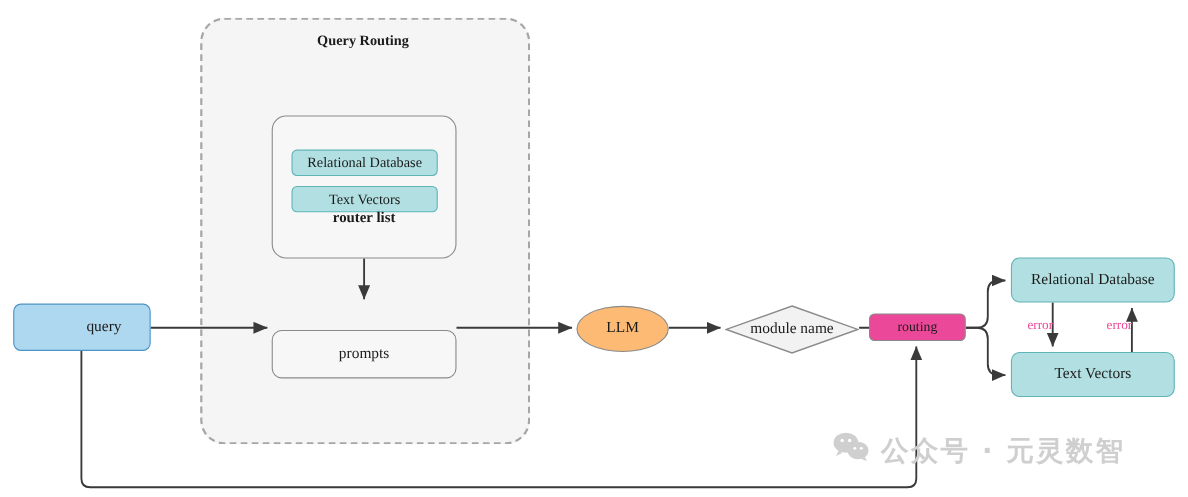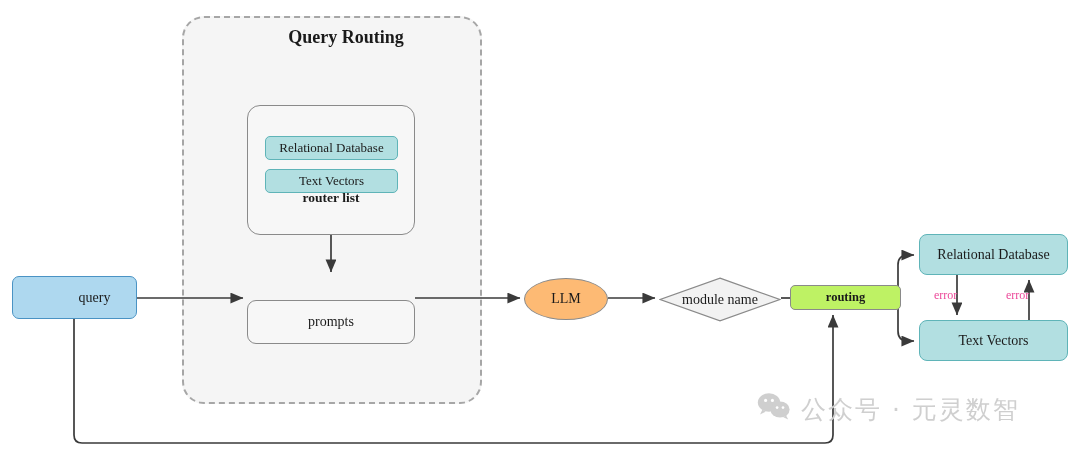--- a/index.html
+++ b/index.html
@@ -7,22 +7,22 @@
        font-family:"Liberation Serif","DejaVu Serif",serif;}
   #canvas{position:relative;width:1080px;height:452px;background:#fff;}
   svg#wires{position:absolute;left:0;top:0;width:1080px;height:452px;pointer-events:none;}
 
   .node{position:absolute;box-sizing:border-box;display:flex;align-items:center;
         justify-content:center;text-align:center;color:#1a1a1a;}
 
   
   .group-box{position:absolute;left:182px;top:16px;width:296px;height:384px;
              background:#f5f5f5;border:2px dashed #a6a6a6;border-radius:22px;}
-  .group-title{position:absolute;left:198px;top:27px;width:296px;height:20px;
-               font-weight:bold;font-size:18px;}
+  .group-title{position:absolute;left:182px;top:27px;width:296px;height:20px;
+               font-weight:bold;font-size:13px;}
 
   
   .router-box{left:247px;top:105px;width:168px;height:130px;background:#f7f7f7;
               border:1.3px solid #8a8a8a;border-radius:13px;}
   .chip{position:absolute;left:265px;width:133px;height:24px;background:#b2dfe1;
         border:1.3px solid #5fb4b8;border-radius:5px;font-size:13px;}
   .chip.c1{top:136px;}
   .chip.c2{top:169px;}
   .router-label{position:absolute;left:247px;top:188px;width:168px;height:20px;
                 font-weight:bold;font-size:13.5px;}
@@ -34,35 +34,35 @@
              border:1.4px solid #4a93c4;border-radius:7px;font-size:14px;padding-left:40px;}
 
   .llm-node{left:524px;top:278px;width:84px;height:42px;background:#fdba74;
             border:1.3px solid #8a8a8a;border-radius:50%;font-size:14px;}
 
   .diamond-wrap{position:absolute;left:659px;top:277px;width:122px;height:45px;}
   .diamond-wrap svg{position:absolute;left:0;top:0;}
   .diamond-text{position:absolute;left:0;top:0;width:122px;height:45px;display:flex;
                 align-items:center;justify-content:center;font-size:14px;color:#1a1a1a;}
 
-  .routing-box{left:790px;top:285px;width:111px;height:25px;background:#bef264;
-               border:1.2px solid #8a8a8a;border-radius:5px;font-size:12.5px;font-weight:bold;}
+  .routing-box{left:790px;top:285px;width:88px;height:25px;background:#ec4899;
+               border:1.2px solid #8a8a8a;border-radius:5px;font-size:12.5px;}
 
   .teal-box{background:#b2dfe1;border:1.4px solid #5fb4b8;border-radius:8px;font-size:14px;}
   .rdb-box{left:919px;top:234px;width:149px;height:41px;}
   .tv-box{left:919px;top:320px;width:149px;height:41px;}
 
   .err-label{position:absolute;font-size:12px;color:#ec4899;width:46px;}
   .err-left{left:934px;top:288px;}
   .err-right{left:1006px;top:288px;}
 
   
   .watermark{position:absolute;left:757px;top:388px;width:300px;height:42px;
              display:flex;align-items:center;gap:10px;color:#cfcfcf;
-             font-family:"DejaVu Sans",sans-serif;font-size:25px;letter-spacing:2px;}
+             font-family:"DejaVu Sans",sans-serif;font-size:25px;letter-spacing:2px;font-weight:bold;}
   .wm-icon{flex:0 0 auto;}
 </style>
 </head>
 <body>
 
 <div id="canvas">
 
   <div class="group-box"></div>
   <div class="group-title node">Query Routing</div>
 

